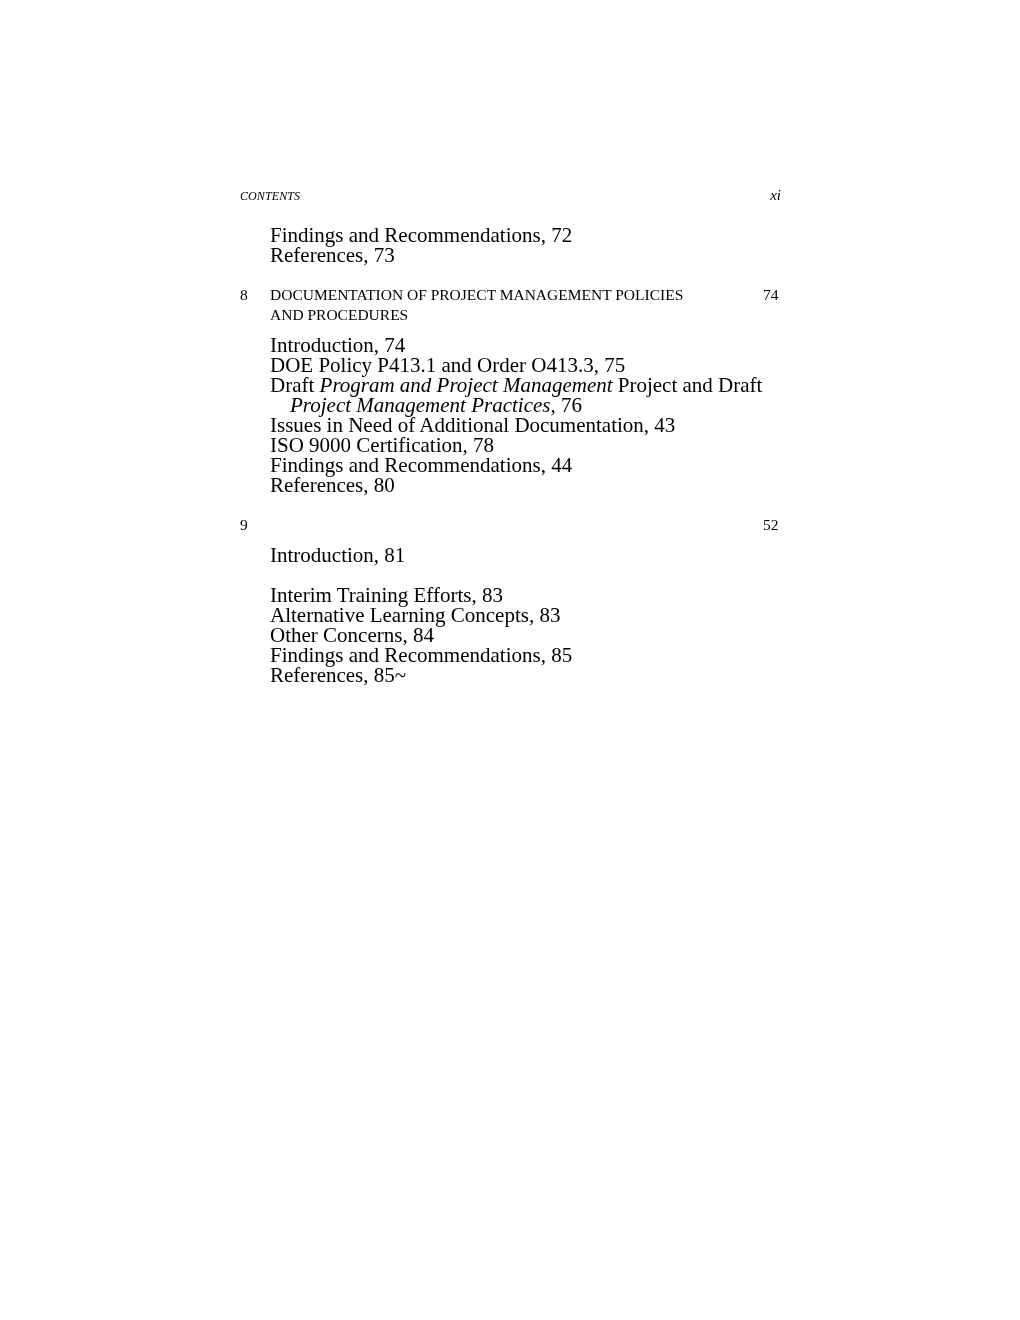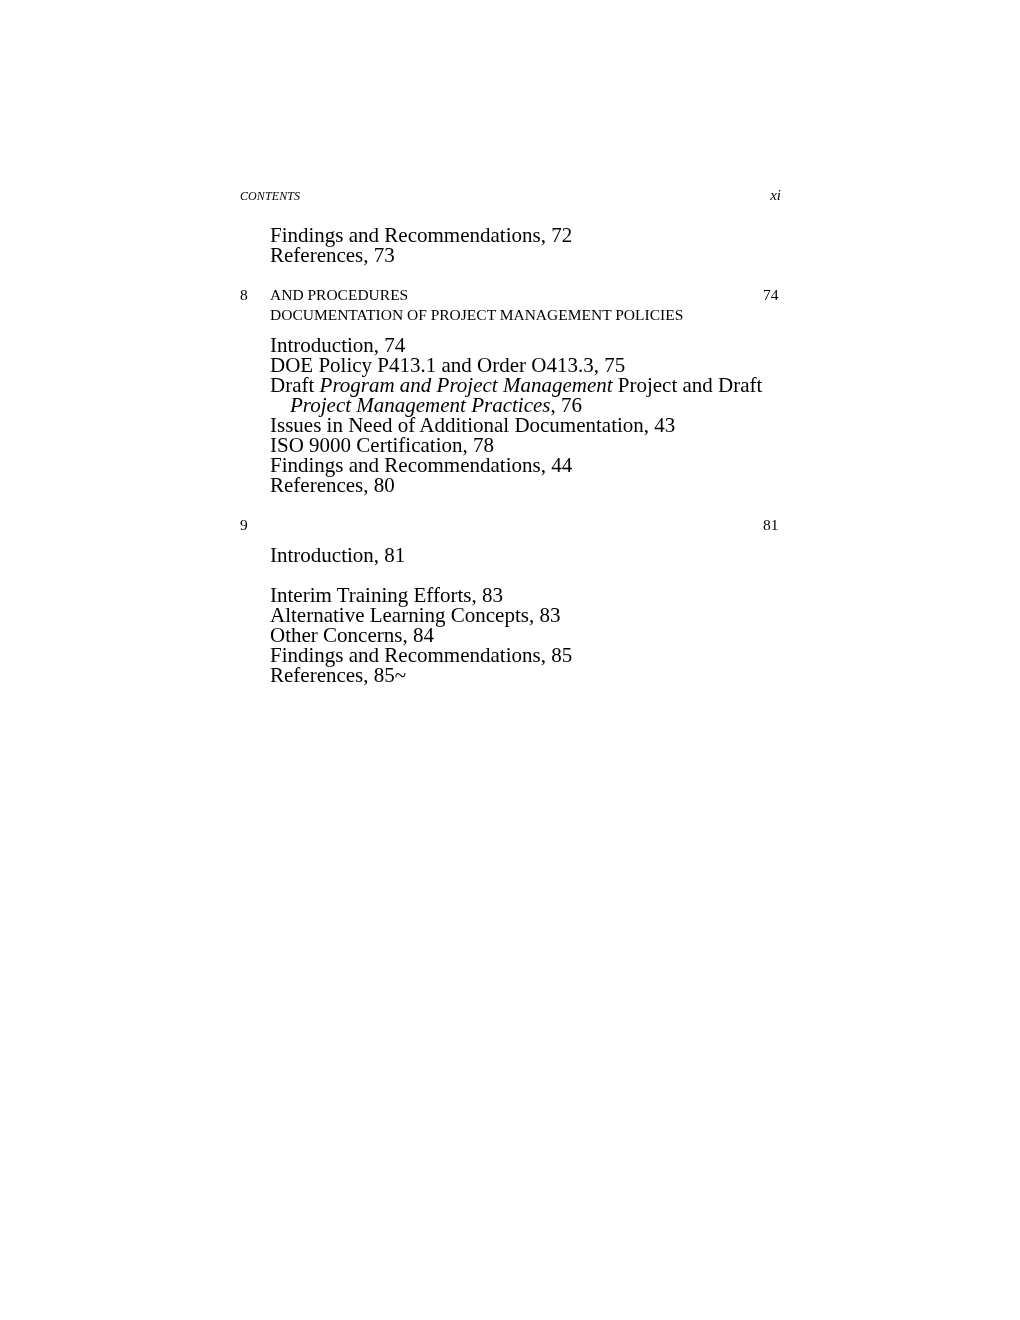--- a/index.html
+++ b/index.html
@@ -24,36 +24,36 @@
   <div class="running-head">
     <span class="rh-left">CONTENTS</span>
     <span class="rh-right">xi</span>
   </div>
 
   <div class="line entry" style="top:225px">Findings and Recommendations, 72</div>
   <div class="line entry" style="top:245px">References, 73</div>
 
   <div class="ch-num" style="top:285px">8</div>
   <div class="ch-title" style="top:285px">
+    <div>DOCUMENTATION OF PROJECT MANAGEMENT POLICIES</div>
     <div>AND PROCEDURES</div>
-    <div>DOCUMENTATION OF PROJECT MANAGEMENT POLICIES</div>
   </div>
   <div class="ch-page" style="top:285px">74</div>
 
   <div class="line entry" style="top:335px">Introduction, 74</div>
   <div class="line entry" style="top:355px">DOE Policy P413.1 and Order O413.3, 75</div>
   <div class="line entry" style="top:375px"><span>Draft </span><i>Program and Project Management</i><span> Project and Draft</span></div>
   <div class="line entry cont" style="top:395px"><i>Project Management Practices</i><span>, 76</span></div>
   <div class="line entry" style="top:415px">Issues in Need of Additional Documentation, 43</div>
   <div class="line entry" style="top:435px">ISO 9000 Certification, 78</div>
   <div class="line entry" style="top:455px">Findings and Recommendations, 44</div>
   <div class="line entry" style="top:475px">References, 80</div>
 
   <div class="ch-num" style="top:515px">9</div>
-  <div class="ch-page" style="top:515px">81</div>
+  <div class="ch-page" style="top:515px">52</div>
 
   <div class="line entry" style="top:545px">Introduction, 81</div>
   <div class="line entry" style="top:585px">Interim Training Efforts, 83</div>
   <div class="line entry" style="top:605px">Alternative Learning Concepts, 83</div>
   <div class="line entry" style="top:625px">Other Concerns, 84</div>
   <div class="line entry" style="top:645px">Findings and Recommendations, 85</div>
   <div class="line entry" style="top:665px">References, 85~</div>
 
 </div>
 

